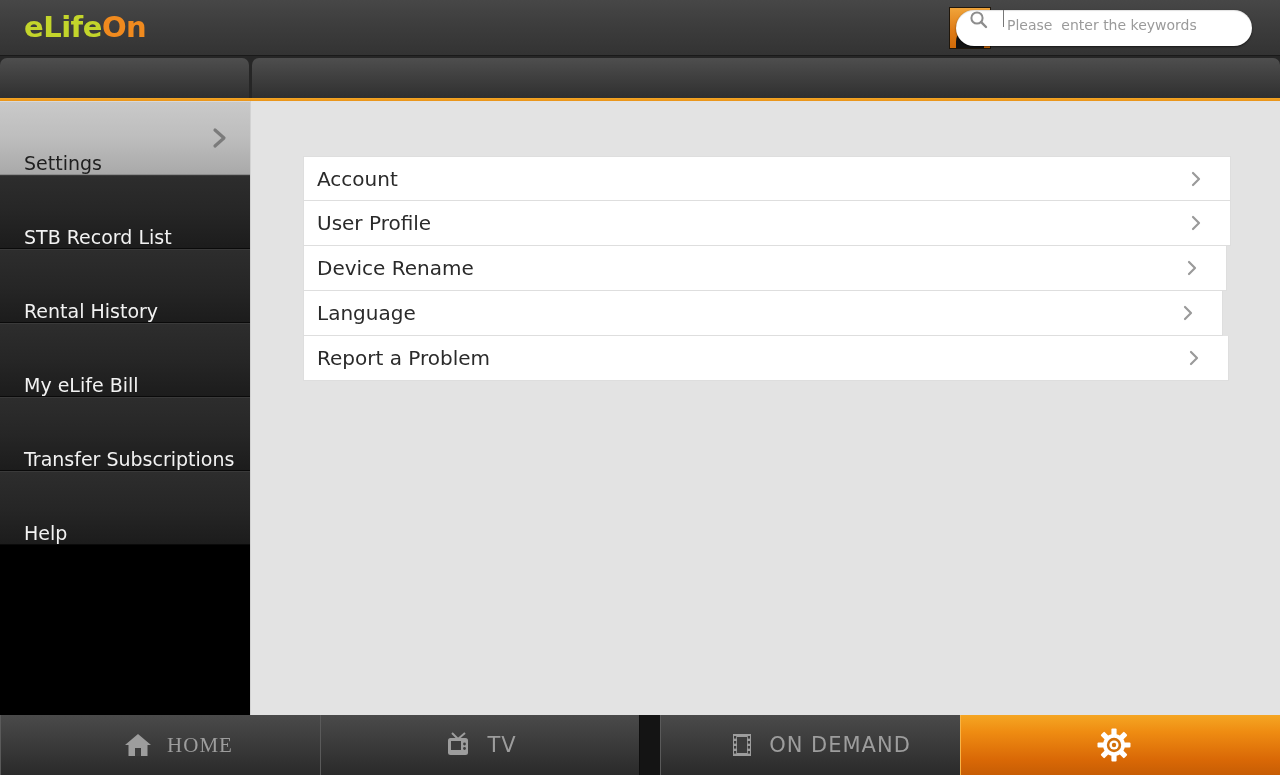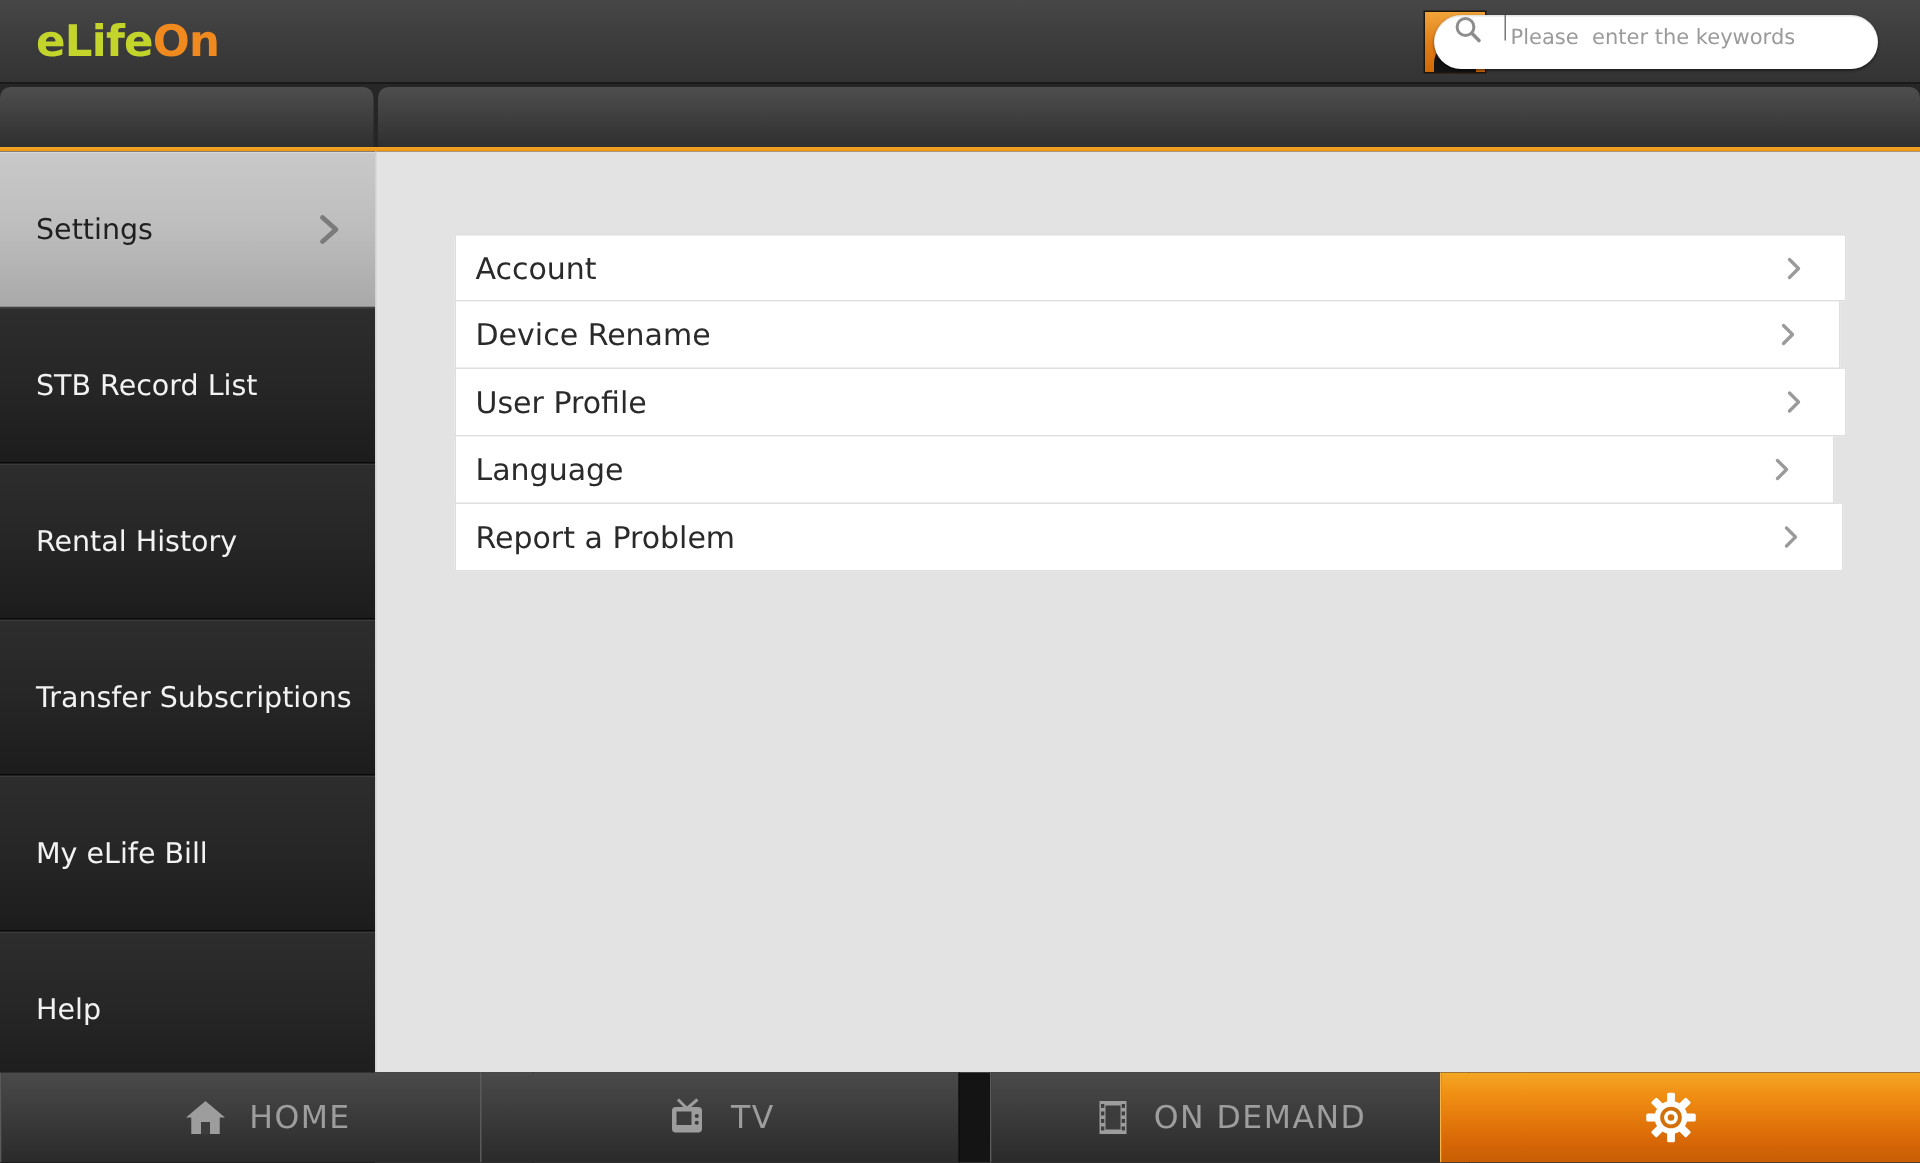--- a/index.html
+++ b/index.html
@@ -79,22 +79,22 @@
     position:absolute; left:0; top:98px; width:1280px; height:3px;
     background:linear-gradient(to bottom, #f5a623 0%, #e8931a 100%);
   }
 
   
   .sidebar {
     position:absolute; left:0; top:101px; width:250px; height:614px;
     background:#000;
   }
   .side-item {
-    position:relative; width:250px; height:104px;
-    display:flex; align-items:center;
+    position:relative; width:250px; height:74px;
+    display:flex; align-items:flex-end;
     background:linear-gradient(to bottom, #2d2d2d 0%, #262626 50%, #1c1c1c 100%);
     border-bottom:1px solid #0a0a0a;
     border-top:1px solid #3a3a3a;
   }
   .side-item .label {
     color:#f2f2f2; font-size:19px; margin-left:24px; white-space:nowrap;
   }
   .side-item.active {
     background:linear-gradient(to bottom, #c9c9c9 0%, #bdbdbd 50%, #a9a9a9 100%);
     border-top:1px solid #d8d8d8;
@@ -202,78 +202,78 @@
 
     <div class="side-item">
       <span class="label">STB Record List</span>
     </div>
 
     <div class="side-item">
       <span class="label">Rental History</span>
     </div>
 
     <div class="side-item">
+      <span class="label">My eLife Bill</span>
+    </div>
+
+    <div class="side-item">
       <span class="label">Transfer Subscriptions</span>
-    </div>
-
-    <div class="side-item">
-      <span class="label">My eLife Bill</span>
     </div>
 
     <div class="side-item">
       <span class="label">Help</span>
     </div>
 
     <div class="side-filler"></div>
   </div>
 
   <div class="content">
     <div class="settings-list">
 
       <div class="list-row w0">
         <span class="row-label">Account</span>
         <svg class="row-chevron" width="12" height="18" viewBox="0 0 12 18">
           <polyline points="3,3 9,9 3,15" fill="none" stroke="#9a9a9a" stroke-width="2.2" stroke-linecap="round" stroke-linejoin="round"></polyline>
         </svg>
       </div>
 
+      <div class="list-row w1">
+        <span class="row-label">User Profile</span>
+        <svg class="row-chevron" width="12" height="18" viewBox="0 0 12 18">
+          <polyline points="3,3 9,9 3,15" fill="none" stroke="#9a9a9a" stroke-width="2.2" stroke-linecap="round" stroke-linejoin="round"></polyline>
+        </svg>
+      </div>
+
       <div class="list-row w2">
         <span class="row-label">Device Rename</span>
         <svg class="row-chevron" width="12" height="18" viewBox="0 0 12 18">
           <polyline points="3,3 9,9 3,15" fill="none" stroke="#9a9a9a" stroke-width="2.2" stroke-linecap="round" stroke-linejoin="round"></polyline>
         </svg>
       </div>
 
-      <div class="list-row w1">
-        <span class="row-label">User Profile</span>
-        <svg class="row-chevron" width="12" height="18" viewBox="0 0 12 18">
-          <polyline points="3,3 9,9 3,15" fill="none" stroke="#9a9a9a" stroke-width="2.2" stroke-linecap="round" stroke-linejoin="round"></polyline>
-        </svg>
-      </div>
-
       <div class="list-row w3">
         <span class="row-label">Language</span>
         <svg class="row-chevron" width="12" height="18" viewBox="0 0 12 18">
           <polyline points="3,3 9,9 3,15" fill="none" stroke="#9a9a9a" stroke-width="2.2" stroke-linecap="round" stroke-linejoin="round"></polyline>
         </svg>
       </div>
 
       <div class="list-row w4">
         <span class="row-label">Report a Problem</span>
         <svg class="row-chevron" width="12" height="18" viewBox="0 0 12 18">
           <polyline points="3,3 9,9 3,15" fill="none" stroke="#9a9a9a" stroke-width="2.2" stroke-linecap="round" stroke-linejoin="round"></polyline>
         </svg>
       </div>
 
     </div>
   </div>
 
   <div class="bottomnav">
 
-    <div class="nav-btn" style="left:0px; width:356px;">
+    <div class="nav-btn" style="left:0px; width:356px;font-family:Liberation Serif, serif;">
       <svg class="nav-icon" width="30" height="28" viewBox="0 0 30 28">
         <path d="M15 3 L28 14 L24.5 14 L24.5 25 L5.5 25 L5.5 14 L2 14 Z" fill="#9d9d9d"></path>
         <rect x="12" y="17" width="6" height="8" fill="#3c3c3c"></rect>
       </svg>
       <span class="nav-label">HOME</span>
     </div>
 
     <div class="nav-btn" style="left:320px; width:320px;">
       <svg class="nav-icon" width="30" height="28" viewBox="0 0 30 28">
         <line x1="15" y1="8" x2="9" y2="2" stroke="#9d9d9d" stroke-width="2"></line>

